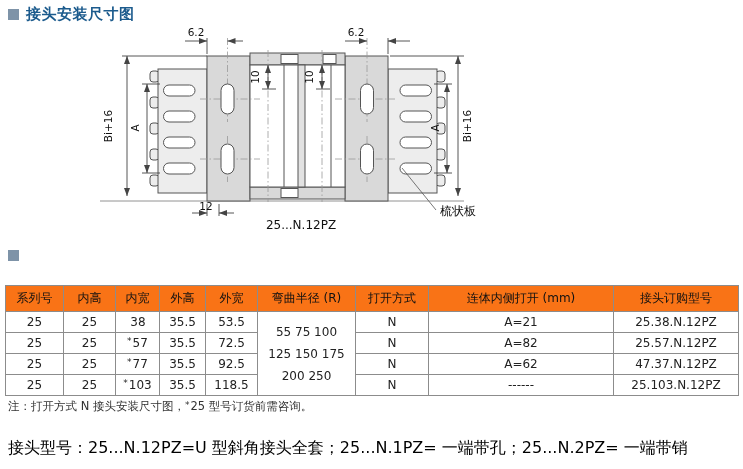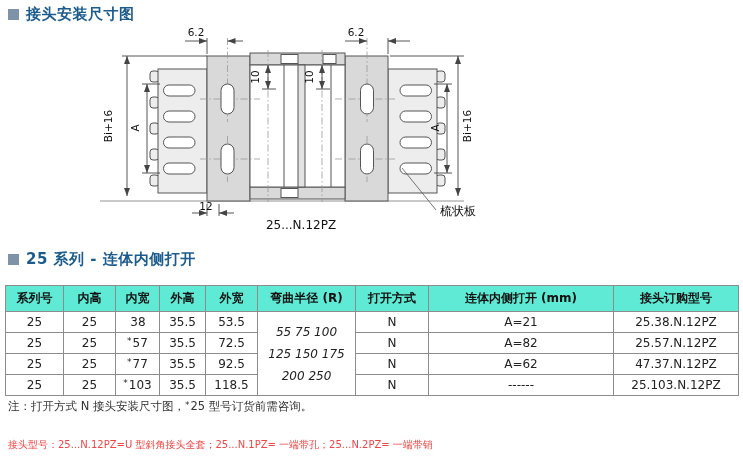--- a/index.html
+++ b/index.html
@@ -13,27 +13,27 @@
   #title1{top:5px;}
   #title2{top:250px;}
   #diagram{position:absolute;top:16px;left:0;}
   #spec-table{
     position:absolute;top:285px;left:5px;width:733px;
     border-collapse:collapse;table-layout:fixed;font-size:12px;
   }
   #spec-table th,#spec-table td{
     border:1px solid #8c8c8c;text-align:center;padding:0;vertical-align:middle;
   }
-  #spec-table th{background:#5eead4;height:25px;font-weight:bold;font-size:12px;color:#111;}
+  #spec-table th{background:#f97316;height:25px;font-weight:normal;font-size:12px;color:#111;}
   #spec-table td{height:20px;background:#fff;color:#222;}
-  #spec-table .radius-cell div{line-height:22px;font-style:italic;}
+  #spec-table .radius-cell div{line-height:22px;}
   .star{font-size:9px;position:relative;top:-3px;margin-right:1px;}
   #note{position:absolute;top:399px;left:8px;font-size:11.5px;color:#333;}
   #note .star{top:-2px;}
-  #footer{position:absolute;top:438px;left:8px;font-size:10px;color:#ef4444;}
+  #footer{position:absolute;top:438px;left:8px;font-size:16px;color:#000000;}
   svg text{fill:#111;font-size:10.5px;font-family:"DejaVu Sans","Liberation Sans",sans-serif;}
   svg .lbl{font-size:12px;}
 </style>
 </head>
 <body>
 
 <div class="sec-title" id="title1">
   <span class="bullet"></span>
   <span class="txt">接头安装尺寸图</span>
 </div>
@@ -172,21 +172,20 @@
   <text x="206" y="194" text-anchor="middle">12</text>
 
   <line x1="402" y1="152" x2="436" y2="194" stroke="#555" stroke-width="0.8"></line>
   <text x="440" y="199" class="lbl">梳状板</text>
 
   <text x="301" y="213" text-anchor="middle" class="lbl">25...N.12PZ</text>
 </svg>
 
 <div class="sec-title" id="title2">
   <span class="bullet"></span>
-  <span class="txt">25 系列 - 连体内侧打开</span>
 </div>
 
 <table id="spec-table">
   <colgroup>
     <col style="width:58px">
       <col style="width:52px">
       <col style="width:44px">
     <col style="width:46px">
       <col style="width:52px">
       <col style="width:98px">

